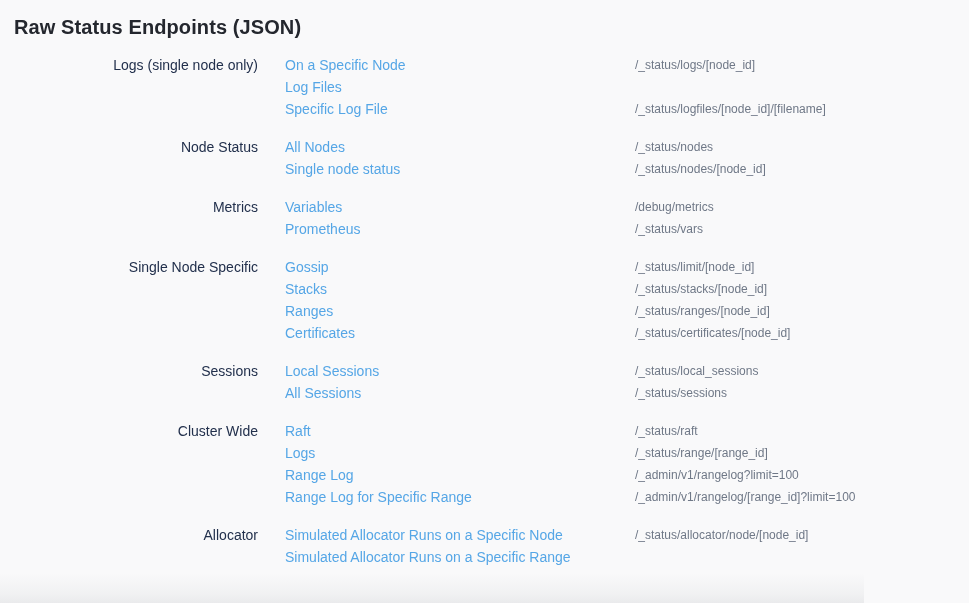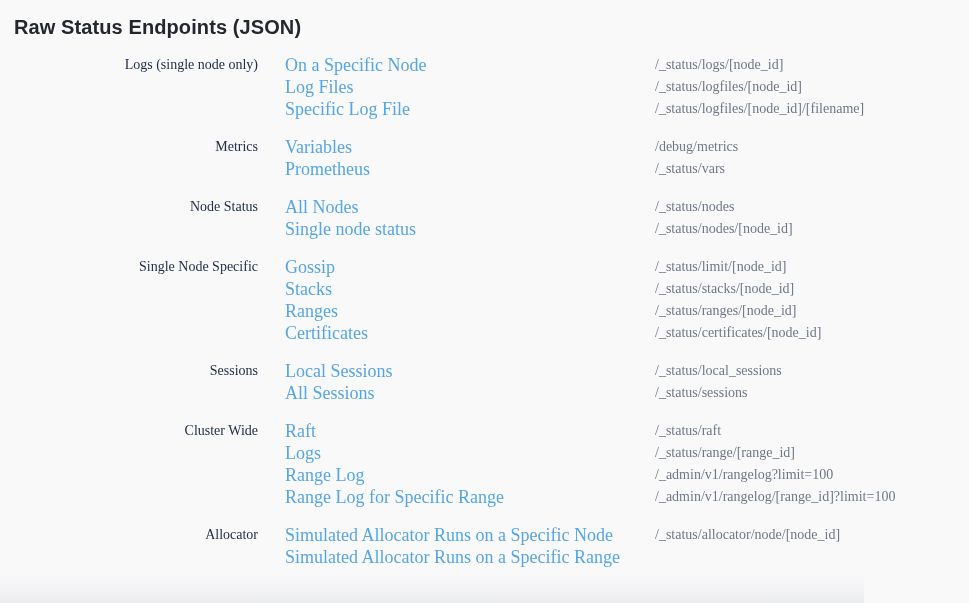--- a/index.html
+++ b/index.html
@@ -21,50 +21,48 @@
     color: var(--title, #24272e);
     letter-spacing: 0.1px;
   }
   .endpoints-table {
     margin-top: 13px;
   }
   .group {
     display: grid;
     grid-template-columns: 258px 1fr;
     margin-bottom: 16px;
-    font-family: Liberation Serif, serif;
   }
   .label-cell {
     text-align: right;
     font-size: 14px;
     line-height: 22px;
     color: var(--label, #22304c);
     white-space: nowrap;
   }
   .rows { }
   .row {
     display: grid;
     grid-template-columns: 377px 1fr;
   }
   .link {
     display: block;
     padding-left: 27px;
-    font-size: 18px;
+    font-size: 14px;
     line-height: 22px;
     color: var(--link, #55a6e6);
     text-decoration: none;
     white-space: nowrap;
     cursor: pointer;
   }
   .path {
-    font-size: 14px;
+    font-size: 12px;
     line-height: 22px;
     color: var(--path, #6f7887);
     white-space: nowrap;
-    margin-left: 20px;
   }
   .footer-strip {
     position: absolute;
     left: 0; right: 0; bottom: 0;
     height: 30px;
     background: linear-gradient(to bottom,
       rgba(0,0,0,0) 0%,
       rgba(33,43,54,0.04) 70%,
       rgba(33,43,54,0.07) 100%);
     pointer-events: none;
@@ -79,51 +77,50 @@
   <div class="endpoints-table">
       <div class="group">
         <div class="label-cell">Logs (single node only)</div>
         <div class="rows">
           <div class="row">
             <a class="link" href="#">On a Specific Node</a>
             <span class="path">/_status/logs/[node_id]</span>
           </div>
           <div class="row">
             <a class="link" href="#">Log Files</a>
-            <span class="path">/_status/logfiles/[node_id]</span>
           </div>
           <div class="row">
             <a class="link" href="#">Specific Log File</a>
             <span class="path">/_status/logfiles/[node_id]/[filename]</span>
+          </div>
+        </div>
+      </div>
+      <div class="group">
+        <div class="label-cell">Node Status</div>
+        <div class="rows">
+          <div class="row">
+            <a class="link" href="#">All Nodes</a>
+            <span class="path">/_status/nodes</span>
+          </div>
+          <div class="row">
+            <a class="link" href="#">Single node status</a>
+            <span class="path">/_status/nodes/[node_id]</span>
           </div>
         </div>
       </div>
       <div class="group">
         <div class="label-cell">Metrics</div>
         <div class="rows">
           <div class="row">
             <a class="link" href="#">Variables</a>
             <span class="path">/debug/metrics</span>
           </div>
           <div class="row">
             <a class="link" href="#">Prometheus</a>
             <span class="path">/_status/vars</span>
-          </div>
-        </div>
-      </div>
-      <div class="group">
-        <div class="label-cell">Node Status</div>
-        <div class="rows">
-          <div class="row">
-            <a class="link" href="#">All Nodes</a>
-            <span class="path">/_status/nodes</span>
-          </div>
-          <div class="row">
-            <a class="link" href="#">Single node status</a>
-            <span class="path">/_status/nodes/[node_id]</span>
           </div>
         </div>
       </div>
       <div class="group">
         <div class="label-cell">Single Node Specific</div>
         <div class="rows">
           <div class="row">
             <a class="link" href="#">Gossip</a>
             <span class="path">/_status/limit/[node_id]</span>
           </div>

